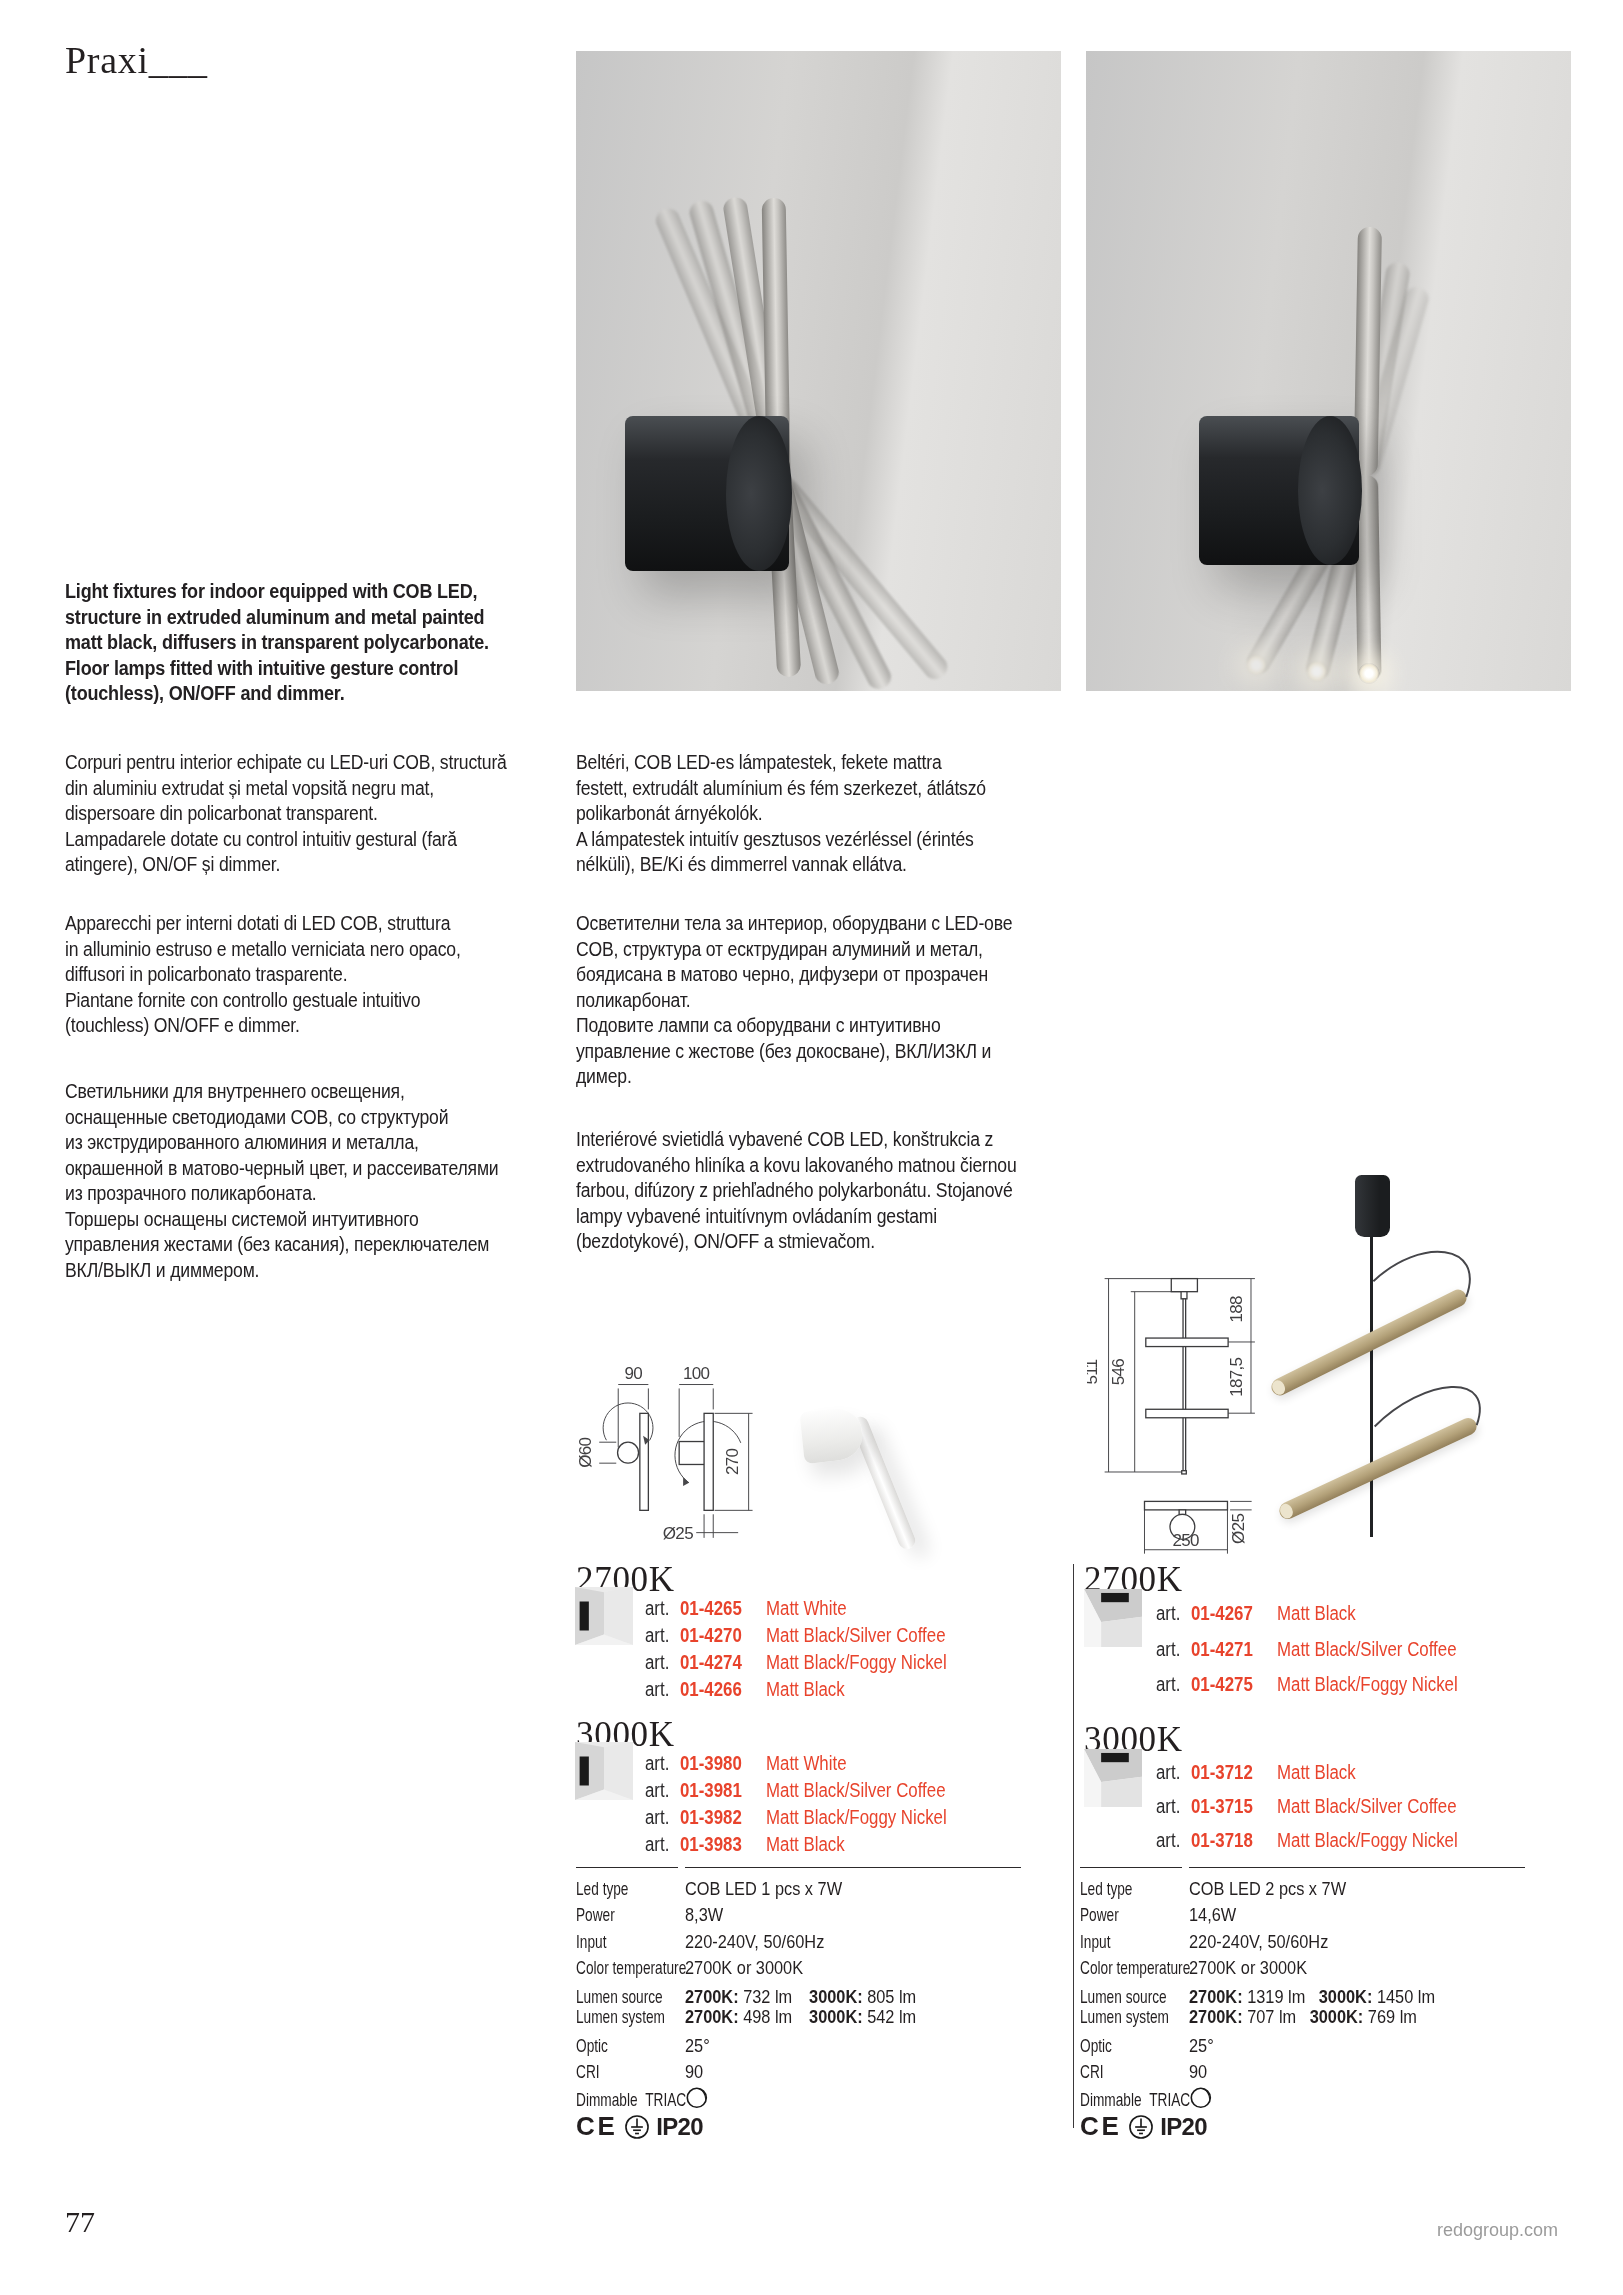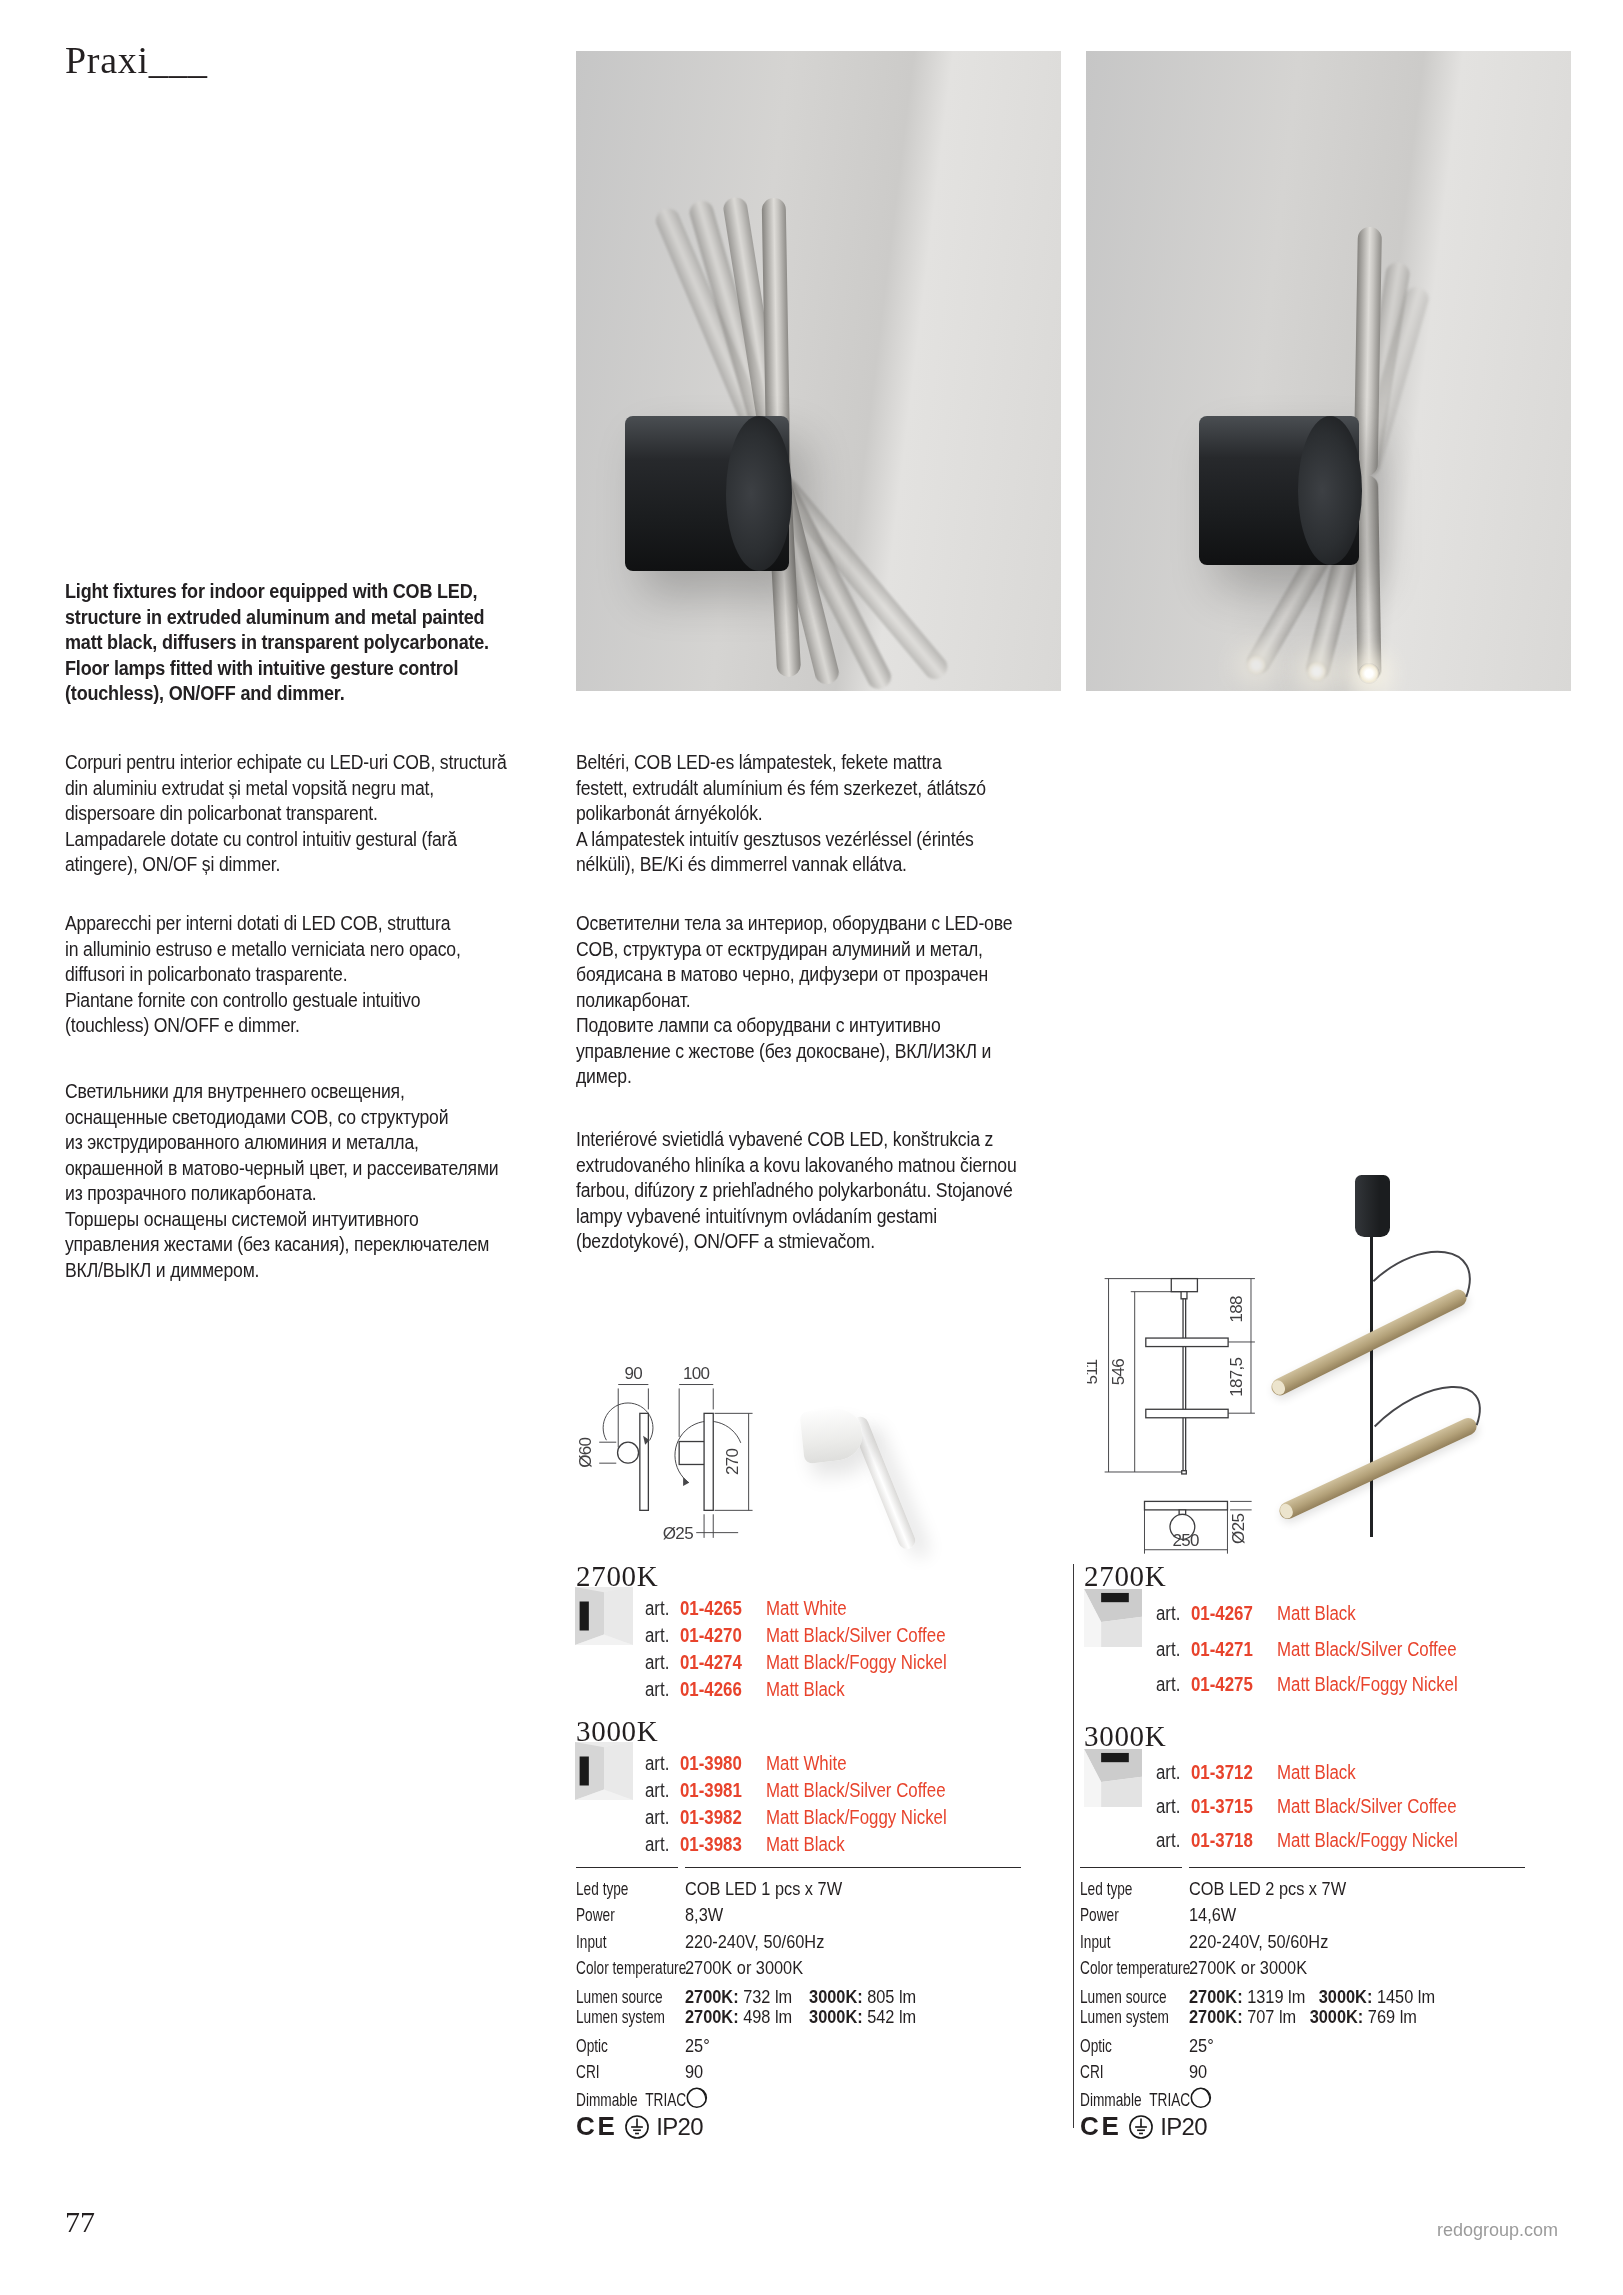--- a/index.html
+++ b/index.html
@@ -6,21 +6,21 @@
   #page{position:relative;width:1623px;height:2295px;background:#fff;overflow:hidden;
         font-family:"Liberation Sans",sans-serif;color:#231f20;}
   .abs{position:absolute;}
   .serif{font-family:"Liberation Serif",serif;}
   .cond{display:inline-block;transform:scaleX(.86);transform-origin:0 50%;white-space:nowrap;}
   .para{position:absolute;font-size:20px;line-height:25.5px;color:#232022;white-space:pre-line;
         transform:scaleX(.88);transform-origin:0 0;letter-spacing:-0.2px;width:563px;}
   .para.bold{font-weight:700;transform:scaleX(.90);}
   .brand{font-size:38px;letter-spacing:0.7px;}
   .infohead{font-size:69px;letter-spacing:1.3px;font-weight:400;}
-  .kelvin{font-size:29px;letter-spacing:0.7px;}
+  .kelvin{font-size:35px;letter-spacing:0.7px;}
   
   .photo{position:absolute;overflow:hidden;
      background:linear-gradient(97deg,#c6c6c6 0%,#d5d4d2 38%,#cccbc9 60%,#e3e2e0 67%,#d9d8d6 100%);}
   .ptube{position:absolute;width:23.6px;border-radius:11.8px;
      background:linear-gradient(90deg,#8e8c88 0%,#c6c4c0 32%,#dedcd8 50%,#a6a4a0 82%,#868480 100%);}
   .cyl{position:absolute;background:linear-gradient(180deg,#4a4e52 0%,#27292c 28%,#1a1c1e 68%,#101112 100%);
      border-radius:7.9px;box-shadow:17px 25px 46px rgba(0,0,0,.22);}
   .cyl .cap{position:absolute;right:-2.6px;top:0;width:40%;height:100%;border-radius:50%;
      background:radial-gradient(ellipse at 38% 50%,#3d4044 0%,#2b2e31 55%,#17181a 100%);}
   .littip{position:absolute;left:1.3px;bottom:-2.6px;width:21px;height:21px;border-radius:50%;
@@ -41,21 +41,21 @@
   .rule{position:absolute;height:1.3px;background:#2c2a2b;}
   .vrule{position:absolute;width:1px;background:#3a383a;}
   .goldtube{position:absolute;height:17px;border-radius:8.5px;
      background:linear-gradient(180deg,#cfc09c 0%,#b3a179 55%,#94815c 100%);
      box-shadow:0 3.9px 9.2px rgba(0,0,0,.12);}
   .goldtube .tip{position:absolute;left:1.3px;top:1.3px;width:11.8px;height:14.4px;border-radius:50%;
      background:#ece4cd;}
   svg text{font-family:"Liberation Sans",sans-serif;fill:#403f41;font-size:26px;letter-spacing:-1px;}
   .cert{position:absolute;display:flex;align-items:center;gap:6.5px;}
   .ce{font-weight:700;font-size:26px;letter-spacing:2.6px;}
-  .ip{font-weight:400;font-size:24px;letter-spacing:-0.7px;}
+  .ip{font-weight:700;font-size:24px;letter-spacing:-0.7px;}
   .footer-num{font-size:30px;}
   .site{font-size:18px;color:#9b9b9b;}
 </style>
 </head>
 <body>
 
 <div id="page">
 
   <div class="abs serif brand" style="left:65px;top:38px;">Praxi___</div>
 

